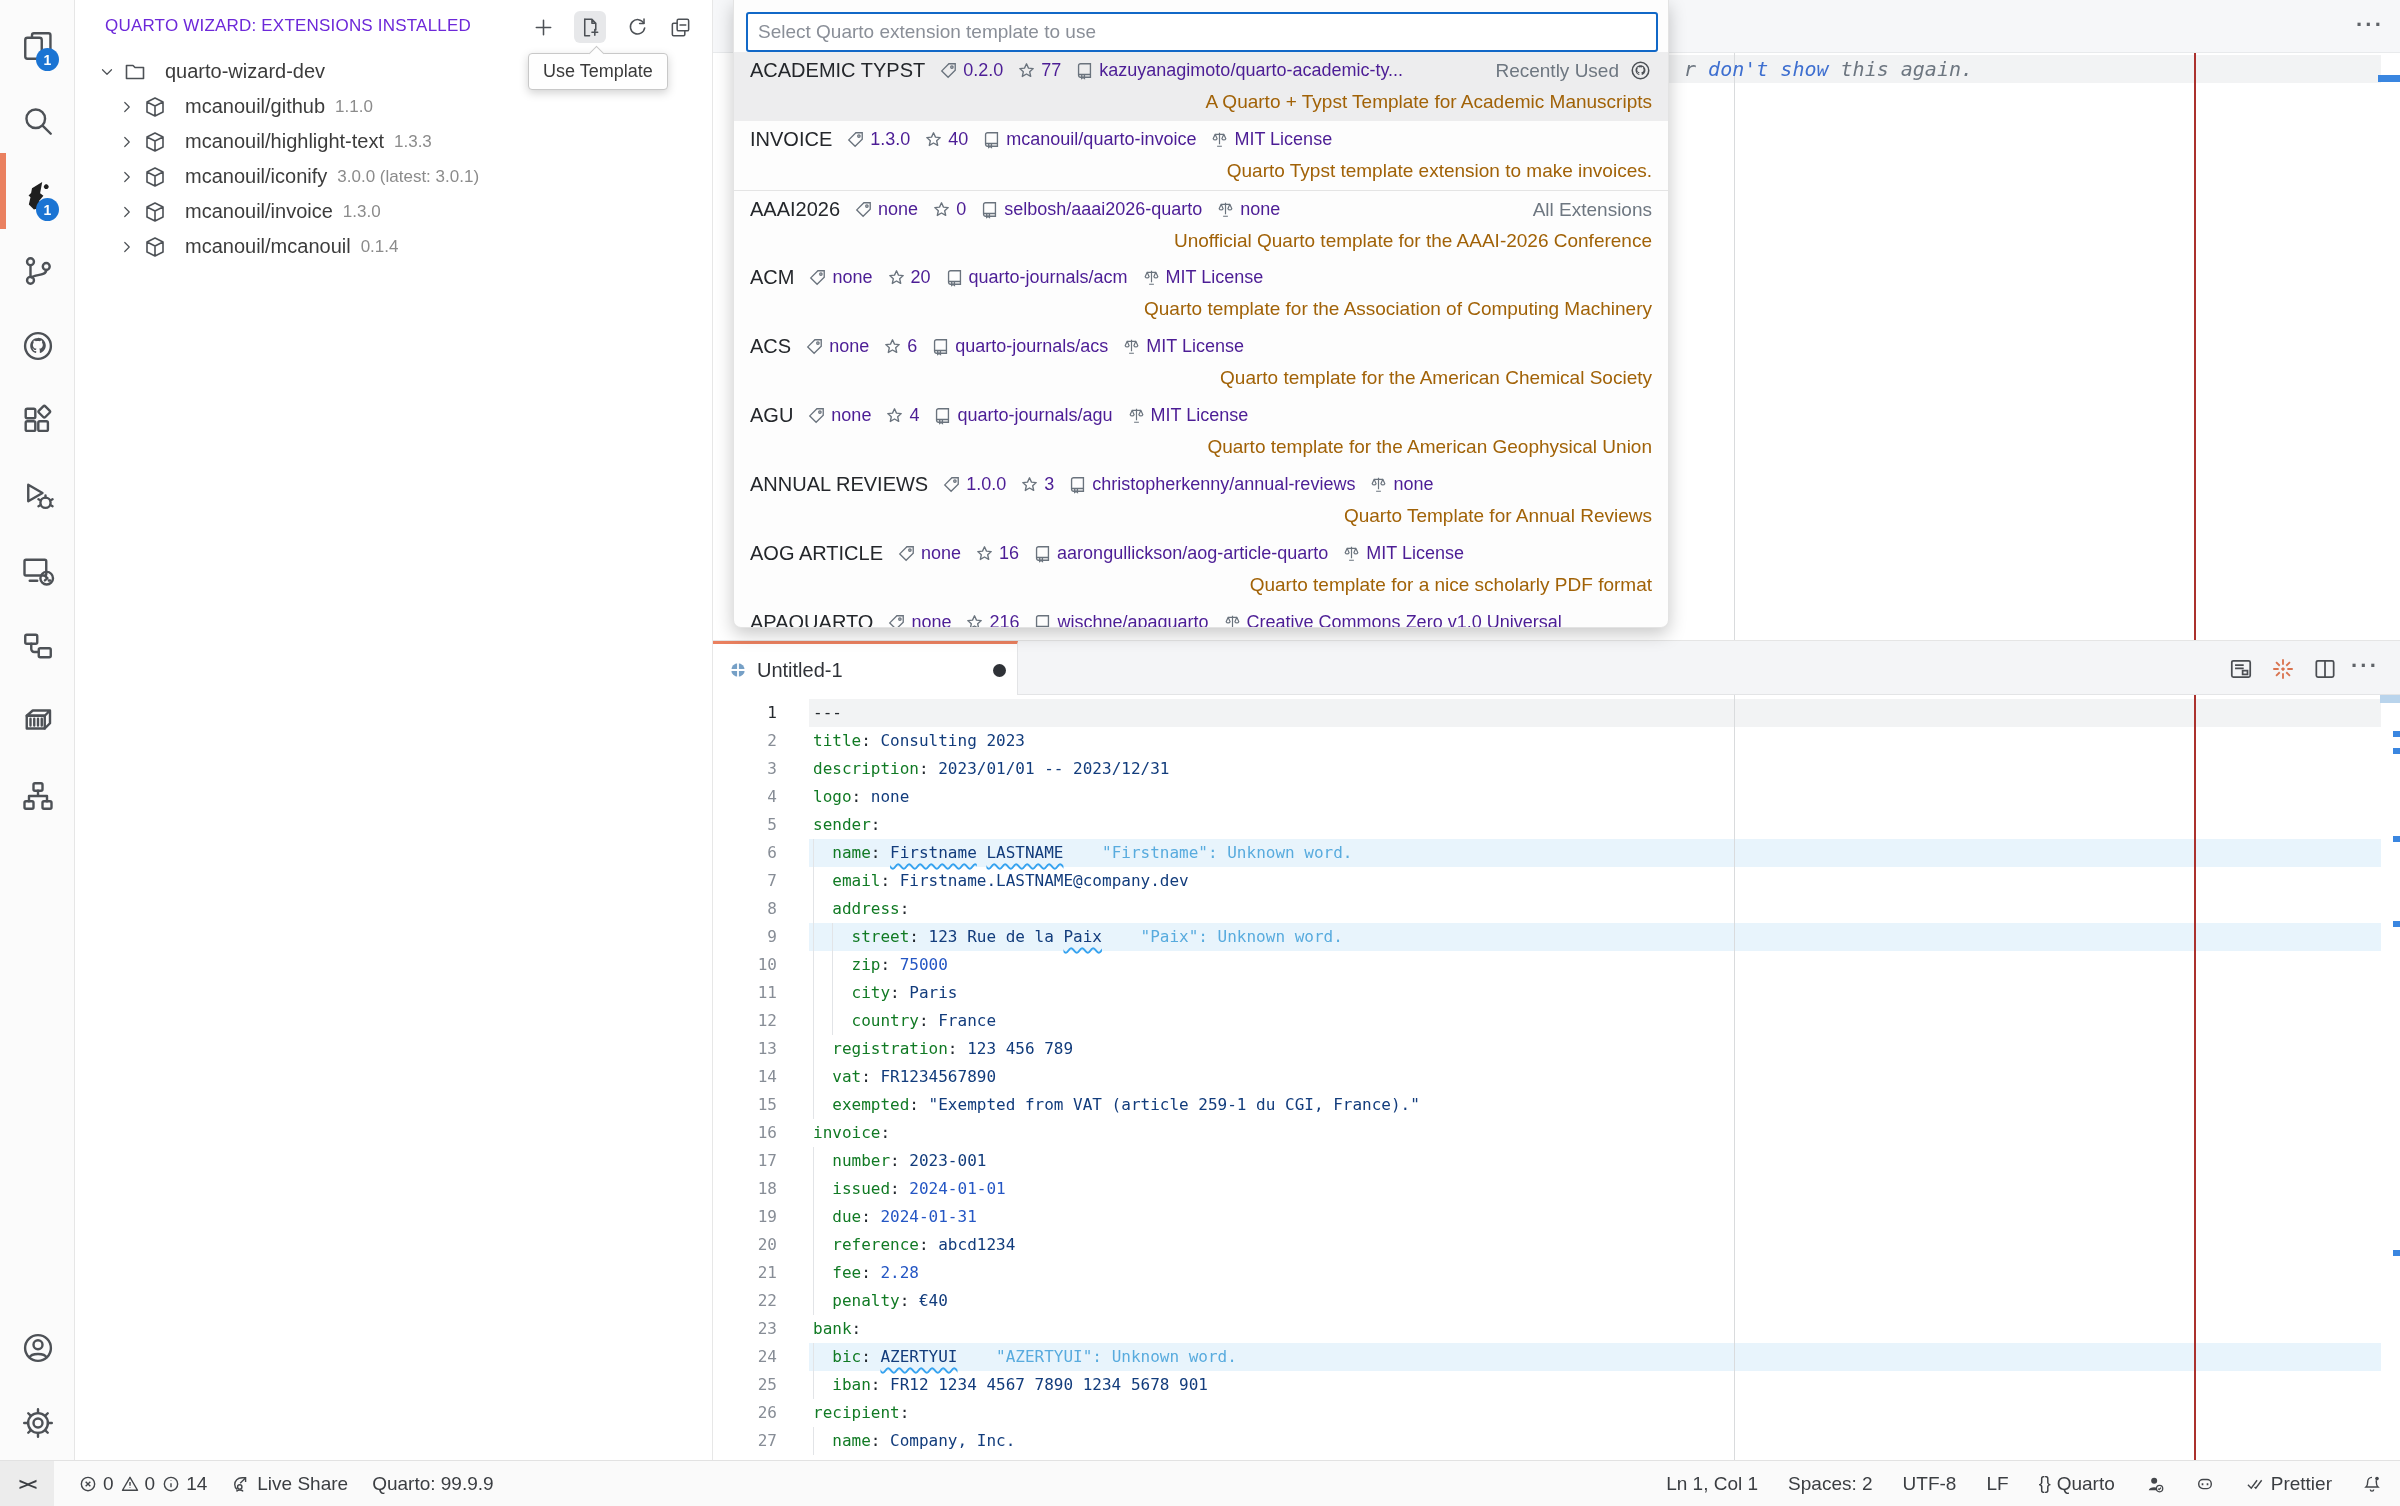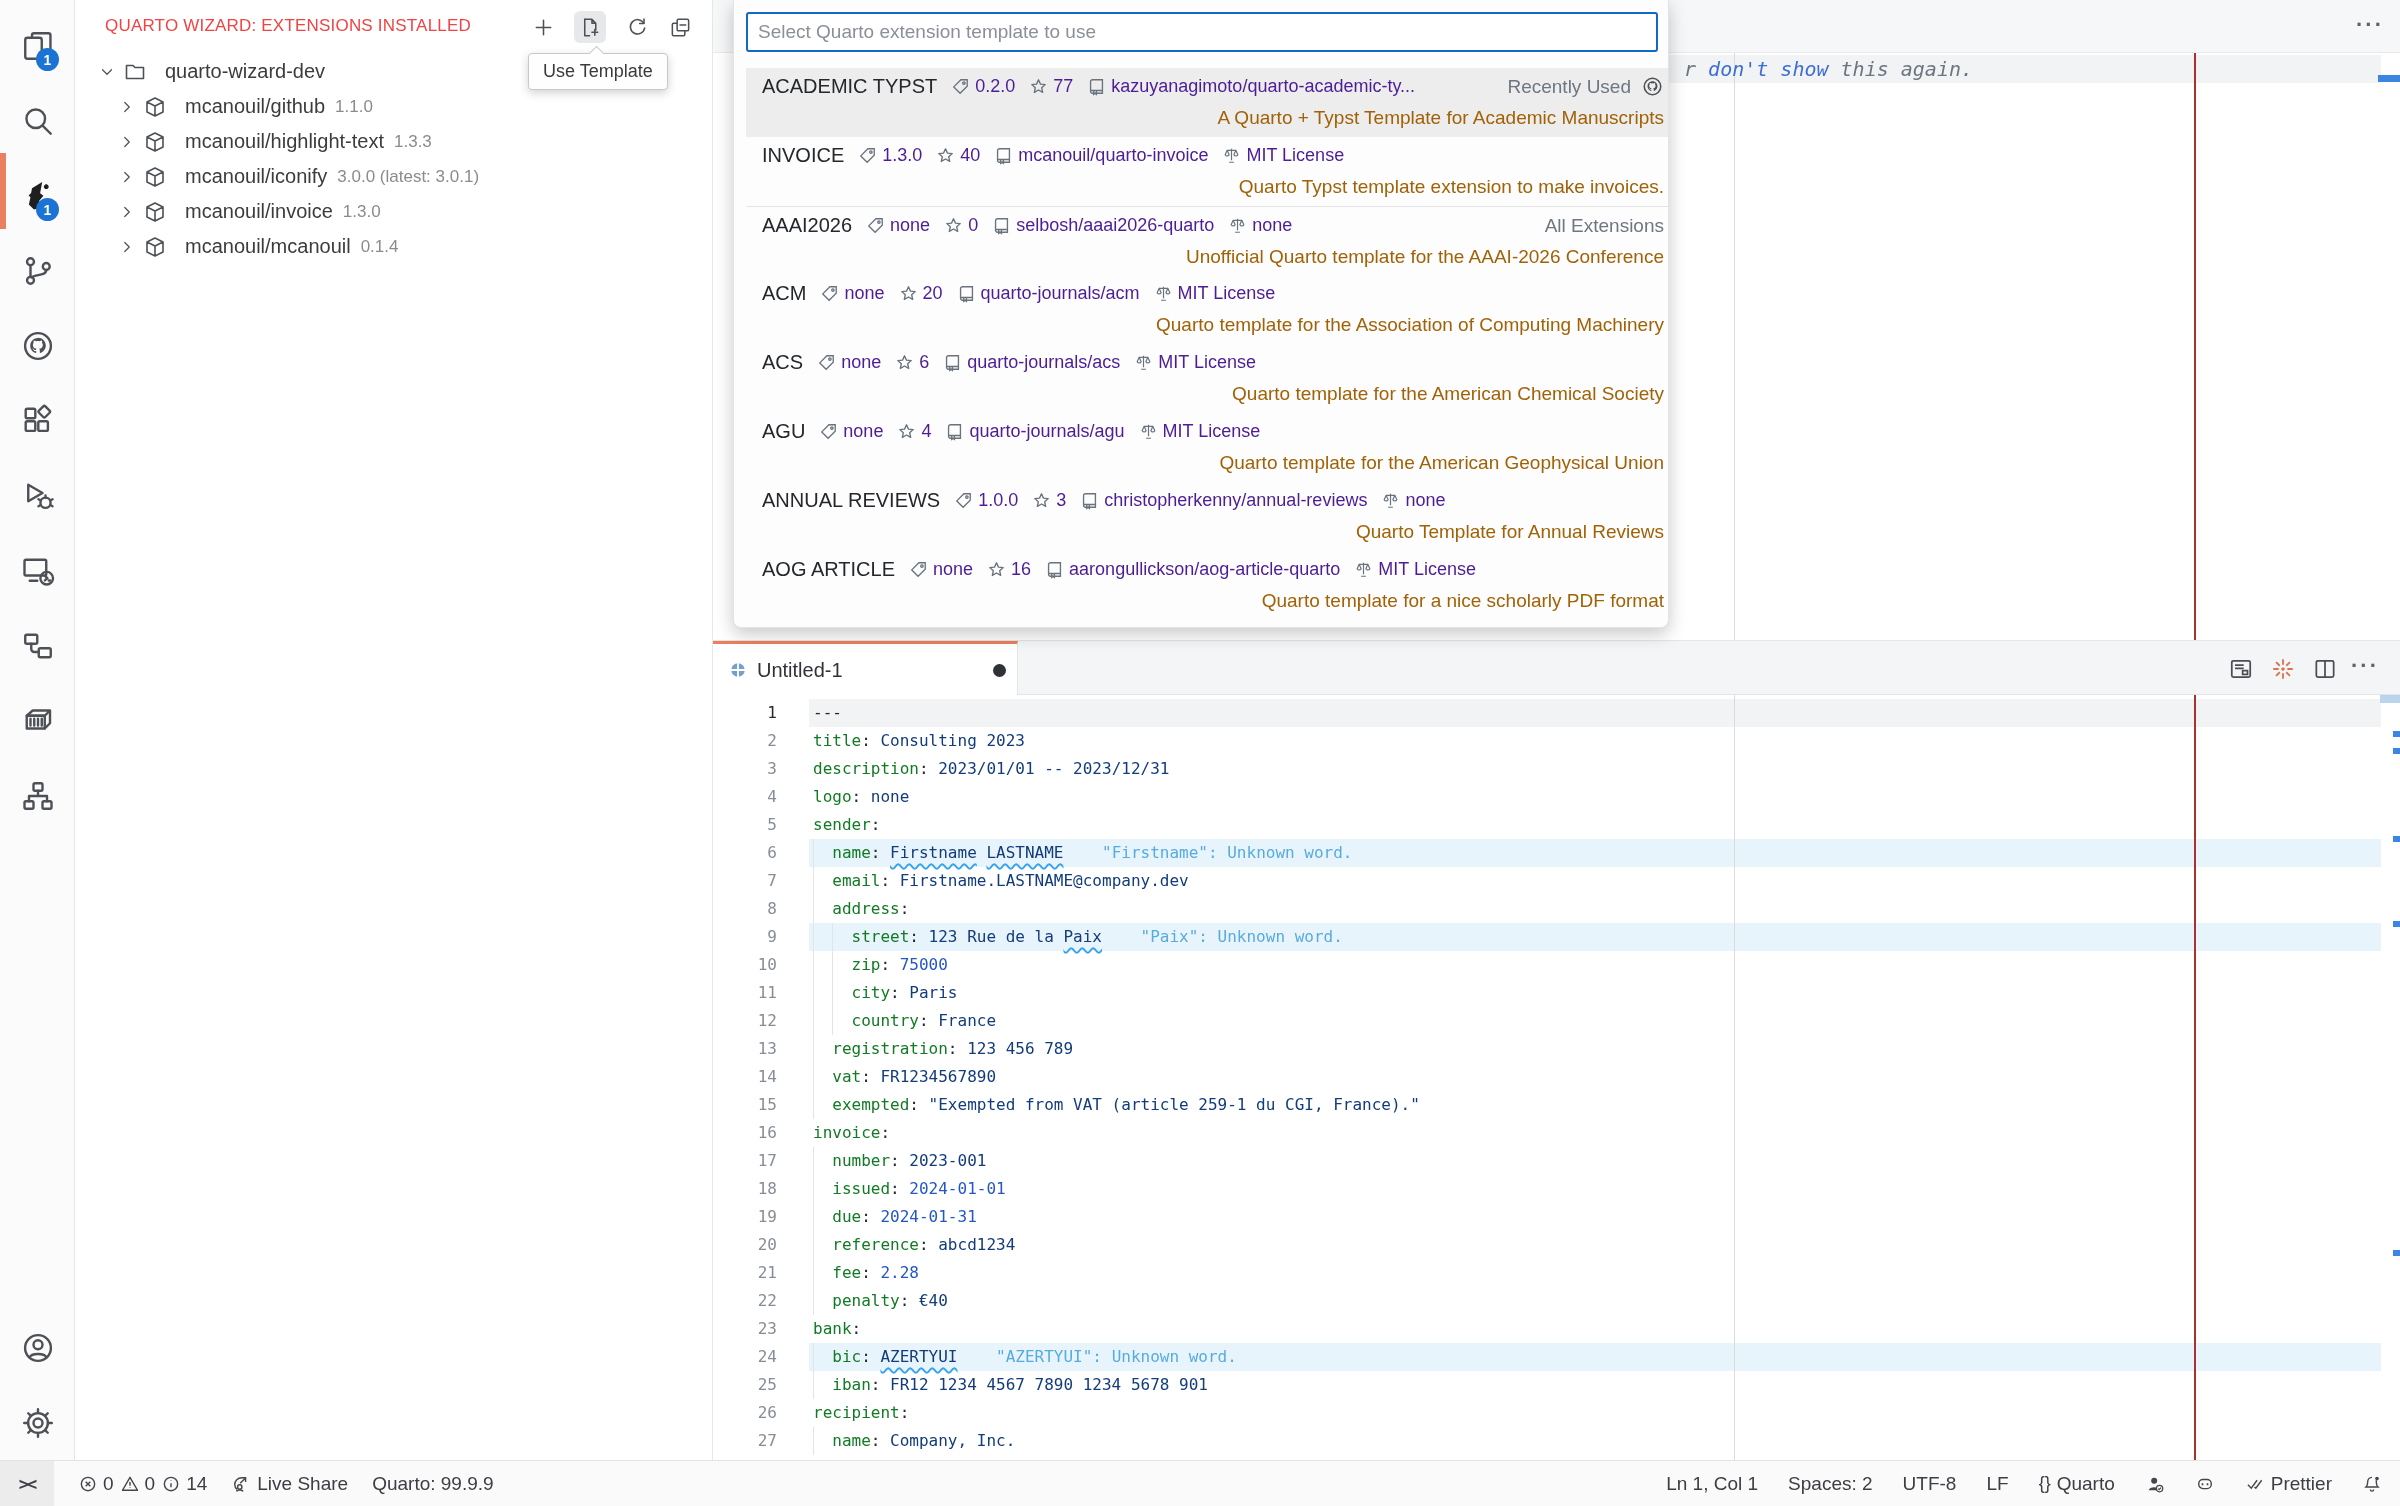--- a/index.html
+++ b/index.html
@@ -11,21 +11,21 @@
   #activitybar { left:0; top:0; width:75px; height:1460px; background:#fbfbfb; border-right:1px solid #e6e6e6; }
   .ab-item { position:absolute; left:0; width:75px; height:75px; display:flex; align-items:center; justify-content:center; }
   .ab-item svg { width:36px; height:36px; }
   .ab-active-bar { position:absolute; left:0; width:6px; background:#EA805F; }
   .ab-badge { position:absolute; width:23px; height:23px; border-radius:50%; background:#1b74d3; color:#fff;
     font-size:14px; display:flex; align-items:center; justify-content:center; font-weight:bold; }
 
   
   #sidebar { left:75px; top:0; width:637px; height:1460px; background:#ffffff; }
   #sidebar-header { position:absolute; left:0; top:0; width:100%; height:50px; }
-  #sidebar-title { position:absolute; left:30px; top:16px; font-size:17px; color:#ef4444; letter-spacing:.2px; white-space:nowrap; }
+  #sidebar-title { position:absolute; left:30px; top:16px; font-size:17px; color:#6d28d9; letter-spacing:.2px; white-space:nowrap; }
   .sb-tool { position:absolute; top:11px; width:32px; height:32px; border-radius:6px; display:flex; align-items:center; justify-content:center; }
   .sb-tool svg { width:23px; height:23px; }
   .sb-tool.active { background:#e7e8ea; }
   #tree { position:absolute; top:54px; left:0; width:100%; }
   .tree-row { height:35px; display:flex; align-items:center; font-size:20px; color:#3c3c3c; white-space:nowrap; }
   .tree-row .chev { width:20px; display:inline-flex; justify-content:center; color:#616161; }
   .tree-row svg.titem { width:24px; height:24px; margin-right:9px; }
   .tree-version { color:#8b8b8b; font-size:17px; margin-left:10px; }
 
   
@@ -73,21 +73,21 @@
   #minimap-slider { position:absolute; left:1667px; top:0; width:21px; height:8px; background:#b9d4ec; }
 
   
   #quickpick { left:733px; top:0; width:936px; height:628px; z-index:50; background:#fdfdfd;
     border:1px solid #e3e3e3; border-top:none; border-radius:0 0 8px 8px;
     box-shadow:0 6px 18px rgba(0,0,0,.22); overflow:hidden; }
   #qp-input { position:absolute; left:12px; top:12px; width:912px; height:40px; background:#fff;
     border:2px solid #1168c7; border-radius:3px; font-size:19px; color:#2f3237;
     padding:0 10px; font-family:"Liberation Sans", sans-serif; outline:none; }
   #qp-input::placeholder { color:#8a8f98; }
-  #qp-list { position:absolute; left:12px; top:52px; width:100%;margin-top:16px; }
+  #qp-list { position:absolute; left:0; top:52px; width:100%; }
   .qp-item { height:69px; padding:0 16px; }
   .qp-item.sel { background:#ededee; }
   .qp-item.sep { border-top:1px solid #e4e4e4; }
   .qp-title-row { height:37px; display:flex; align-items:center; white-space:nowrap; }
   .qp-title { font-size:20px; color:#24272b; margin-right:14px; }
   .qp-meta { display:inline-flex; align-items:center; font-size:18px; color:#4c1d95; margin-right:14px; }
   .qp-meta svg { width:19px; height:19px; margin-right:5px; }
   .qp-right { margin-left:auto; font-size:19px; color:#6e7781; display:inline-flex; align-items:center; }
   .qp-right svg { width:23px; height:23px; margin-left:10px; }
   .qp-desc { font-size:19px; color:#a16207; margin-top:2px; white-space:nowrap; overflow:hidden;text-align:right; }

